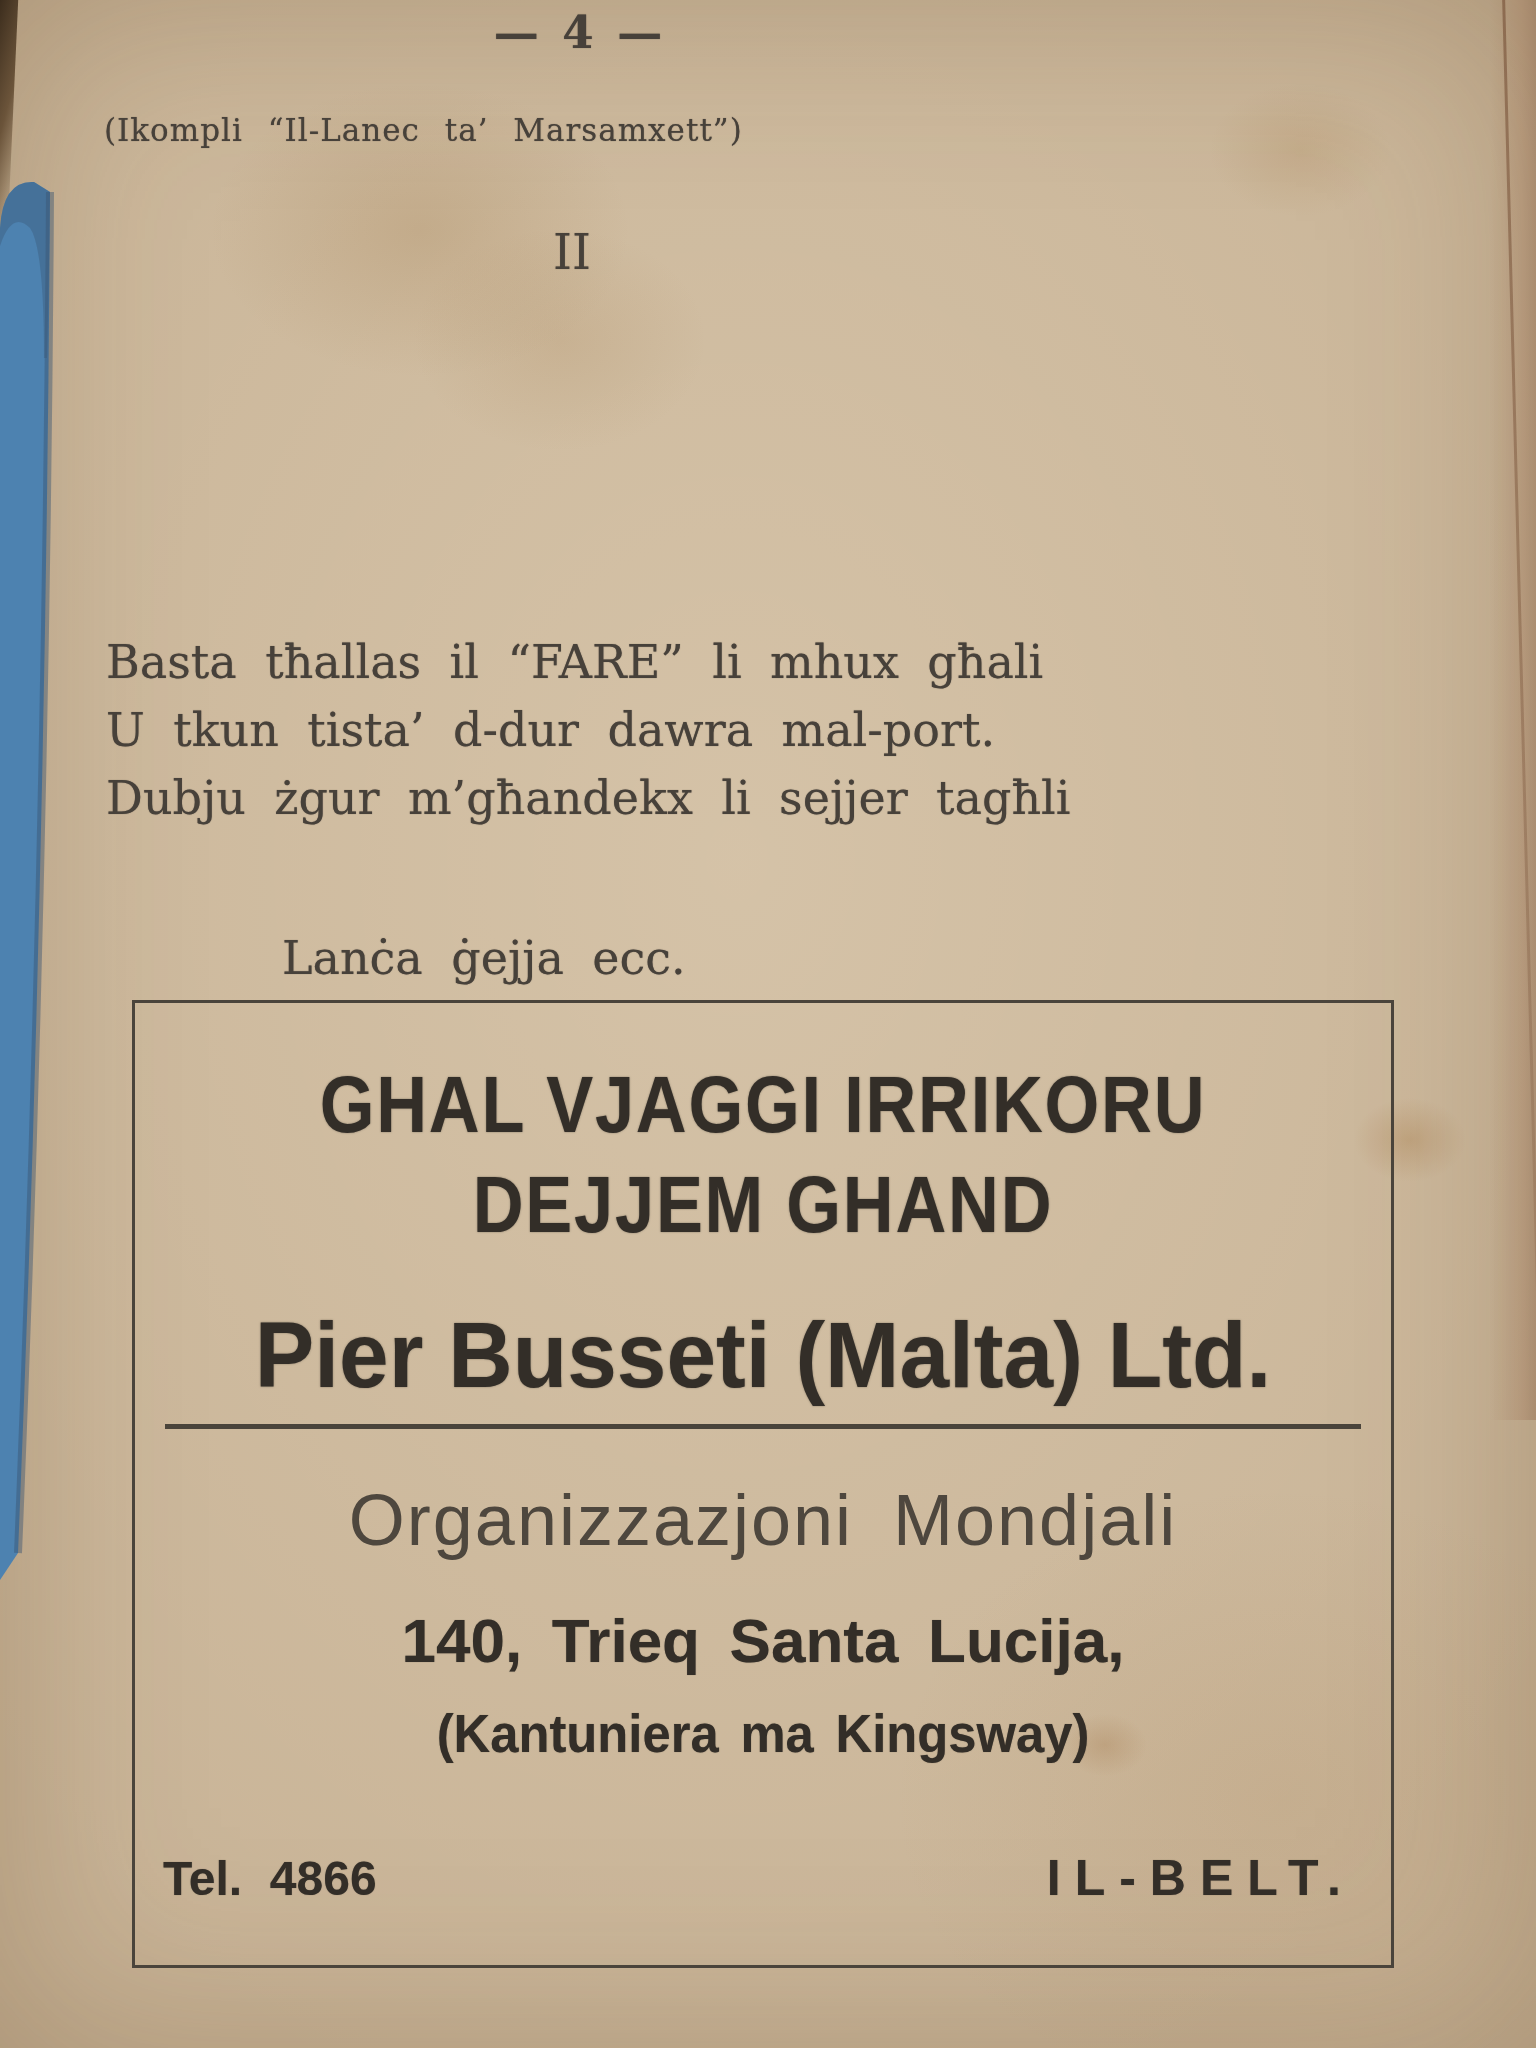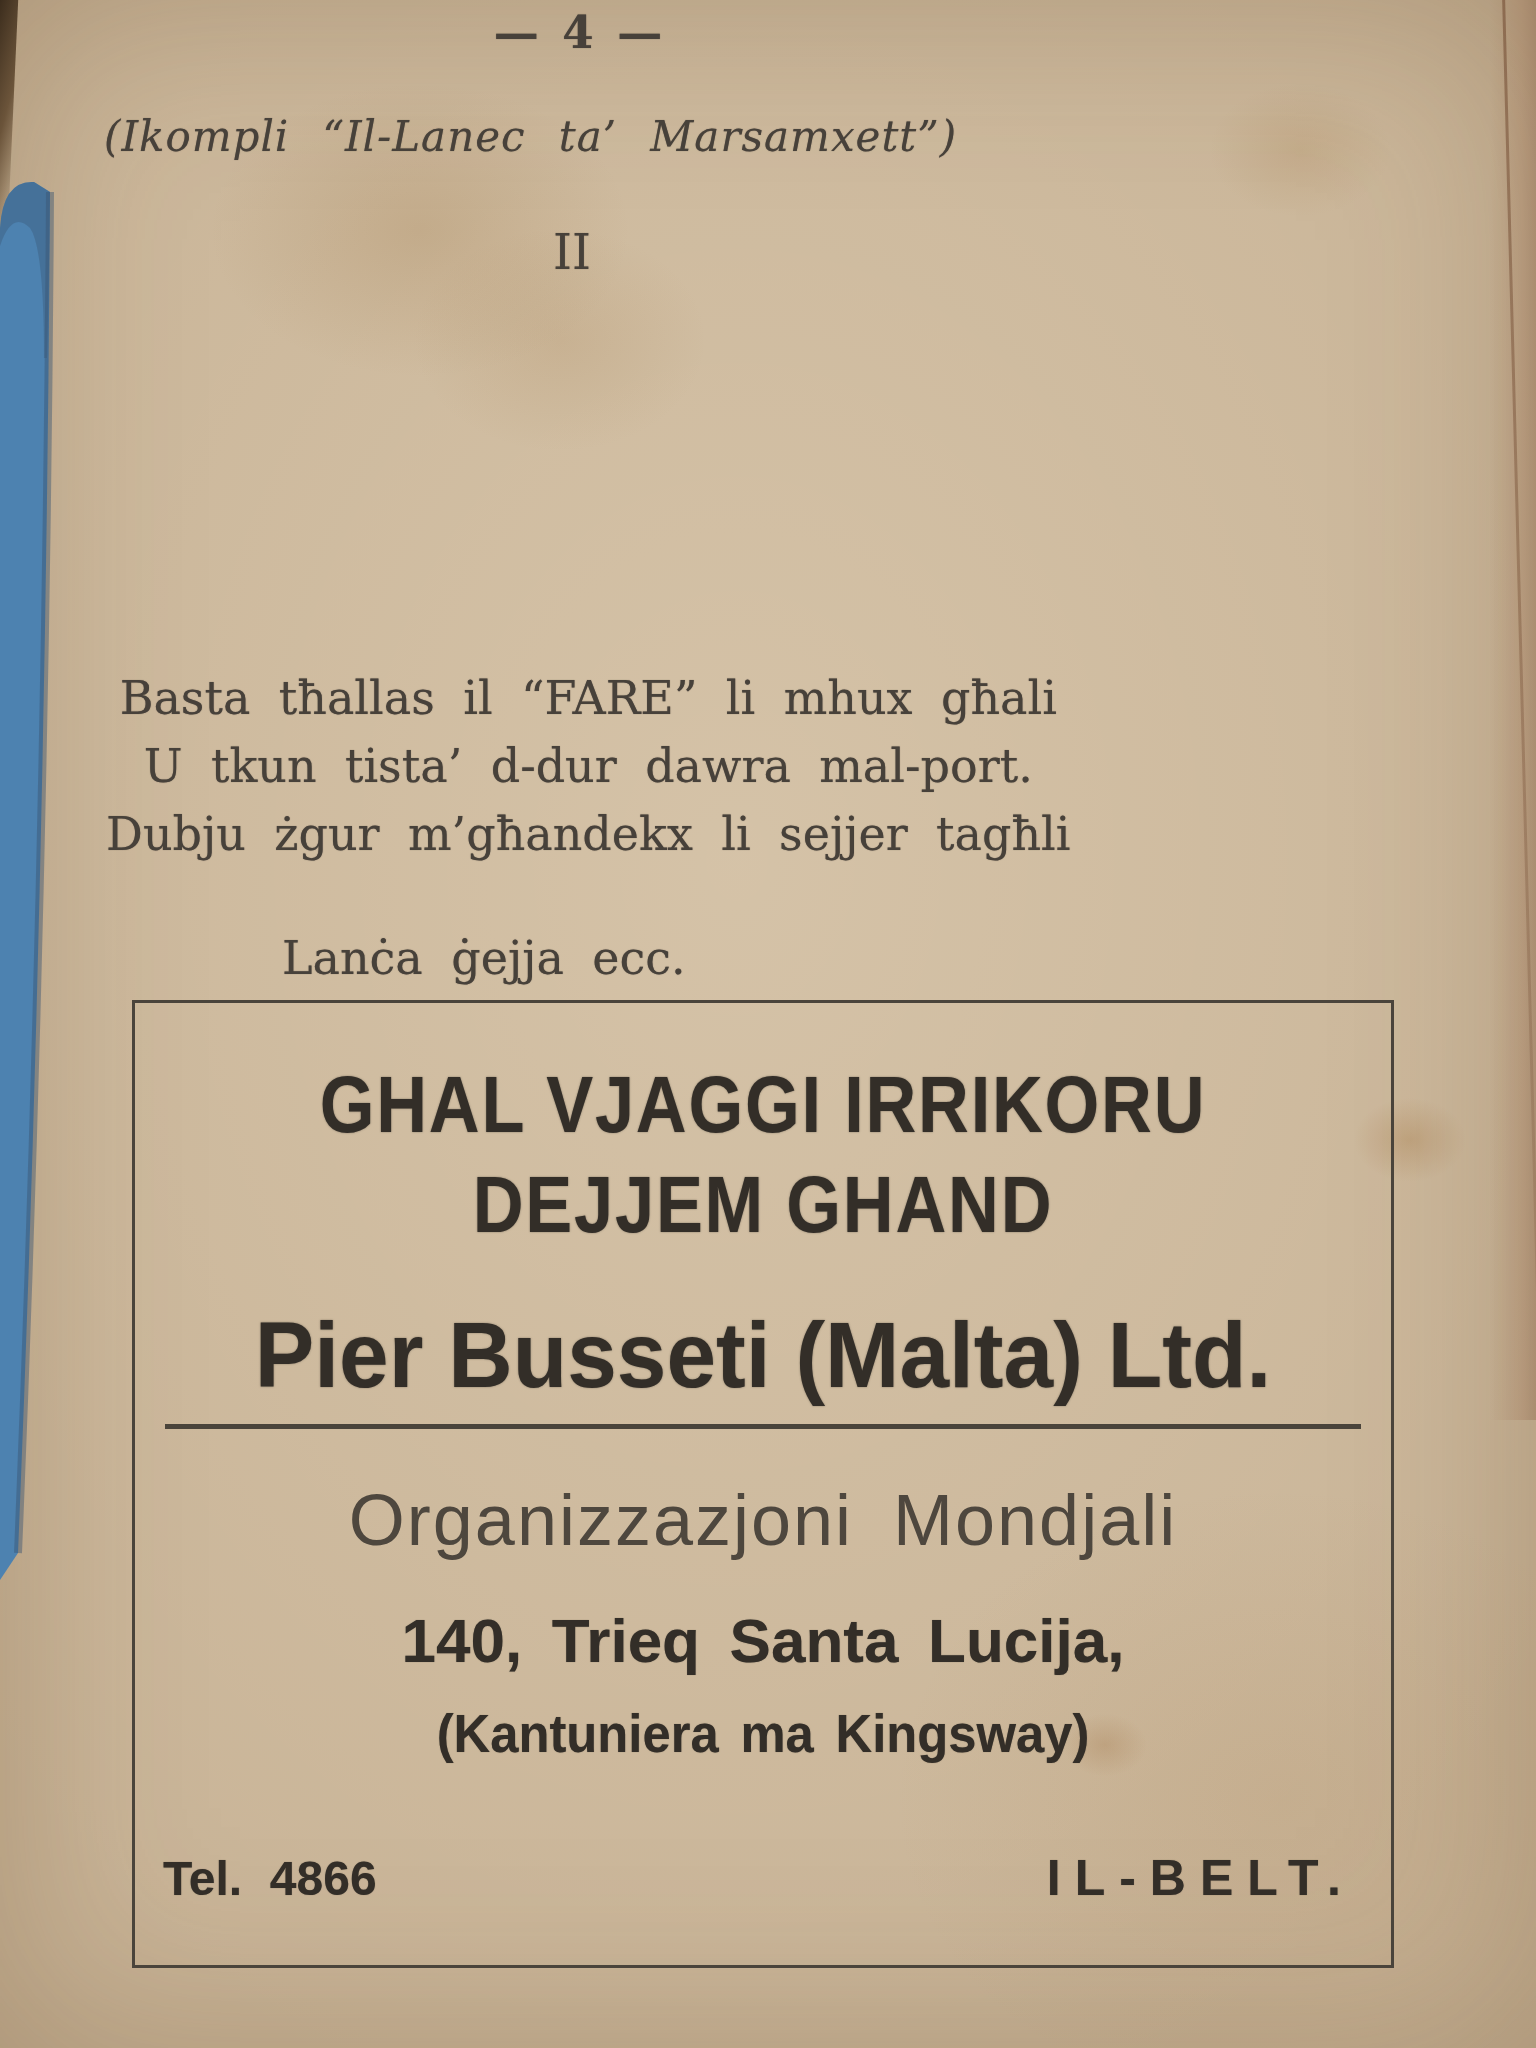--- a/index.html
+++ b/index.html
@@ -37,29 +37,29 @@
     transform:rotate(-1.5deg);transform-origin:top left;
   }
   
   .ink{ text-shadow:0 0 1px rgba(70,62,55,0.65); }
   .page-number{
     position:absolute;left:100px;top:6px;width:960px;
     text-align:center;font-size:45px;font-weight:bold;letter-spacing:4px;
   }
   .continuation{
     position:absolute;left:104px;top:112px;
-    font-style:italic;font-size:42px;letter-spacing:1px;word-spacing:0.45em;
+    font-size:31px;letter-spacing:1px;word-spacing:0.45em;
   }
   .section-heading{
     position:absolute;left:92px;top:224px;width:960px;
     text-align:center;font-size:48px;
   }
   .stanza{position:absolute;left:106px;font-size:46px;line-height:68px;word-spacing:0.30em;white-space:nowrap;}
   .stanza-1{top:328px;}
-  .stanza-2{top:664px;text-align:center;}
+  .stanza-2{top:628px;}
   .closing-line{position:absolute;left:282px;top:924px;font-size:46px;line-height:68px;word-spacing:0.30em;}
   
   .ad-box{
     position:absolute;left:132px;top:1000px;width:1256px;height:962px;
     border:3px solid #4a443b;
     font-family:"Liberation Sans", sans-serif;
     color:#332e28;
     text-align:center;
   }
   .ad-headline{

